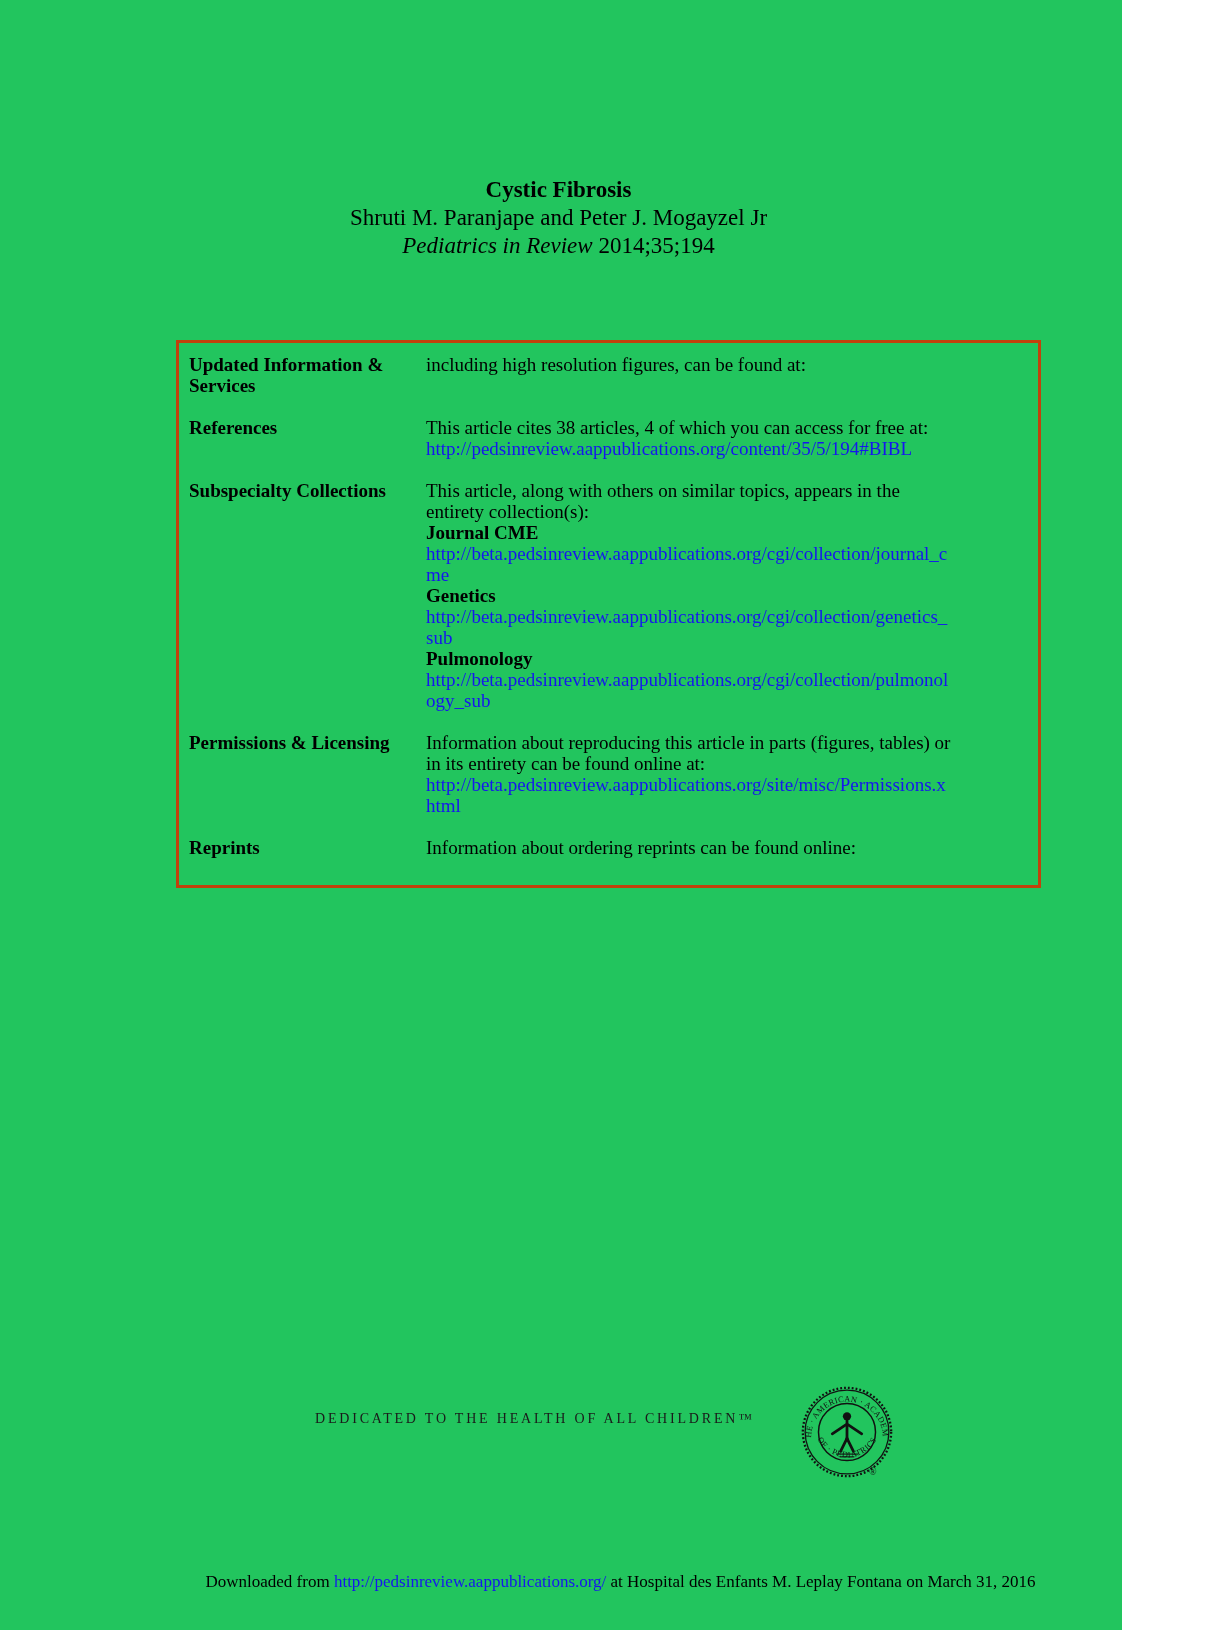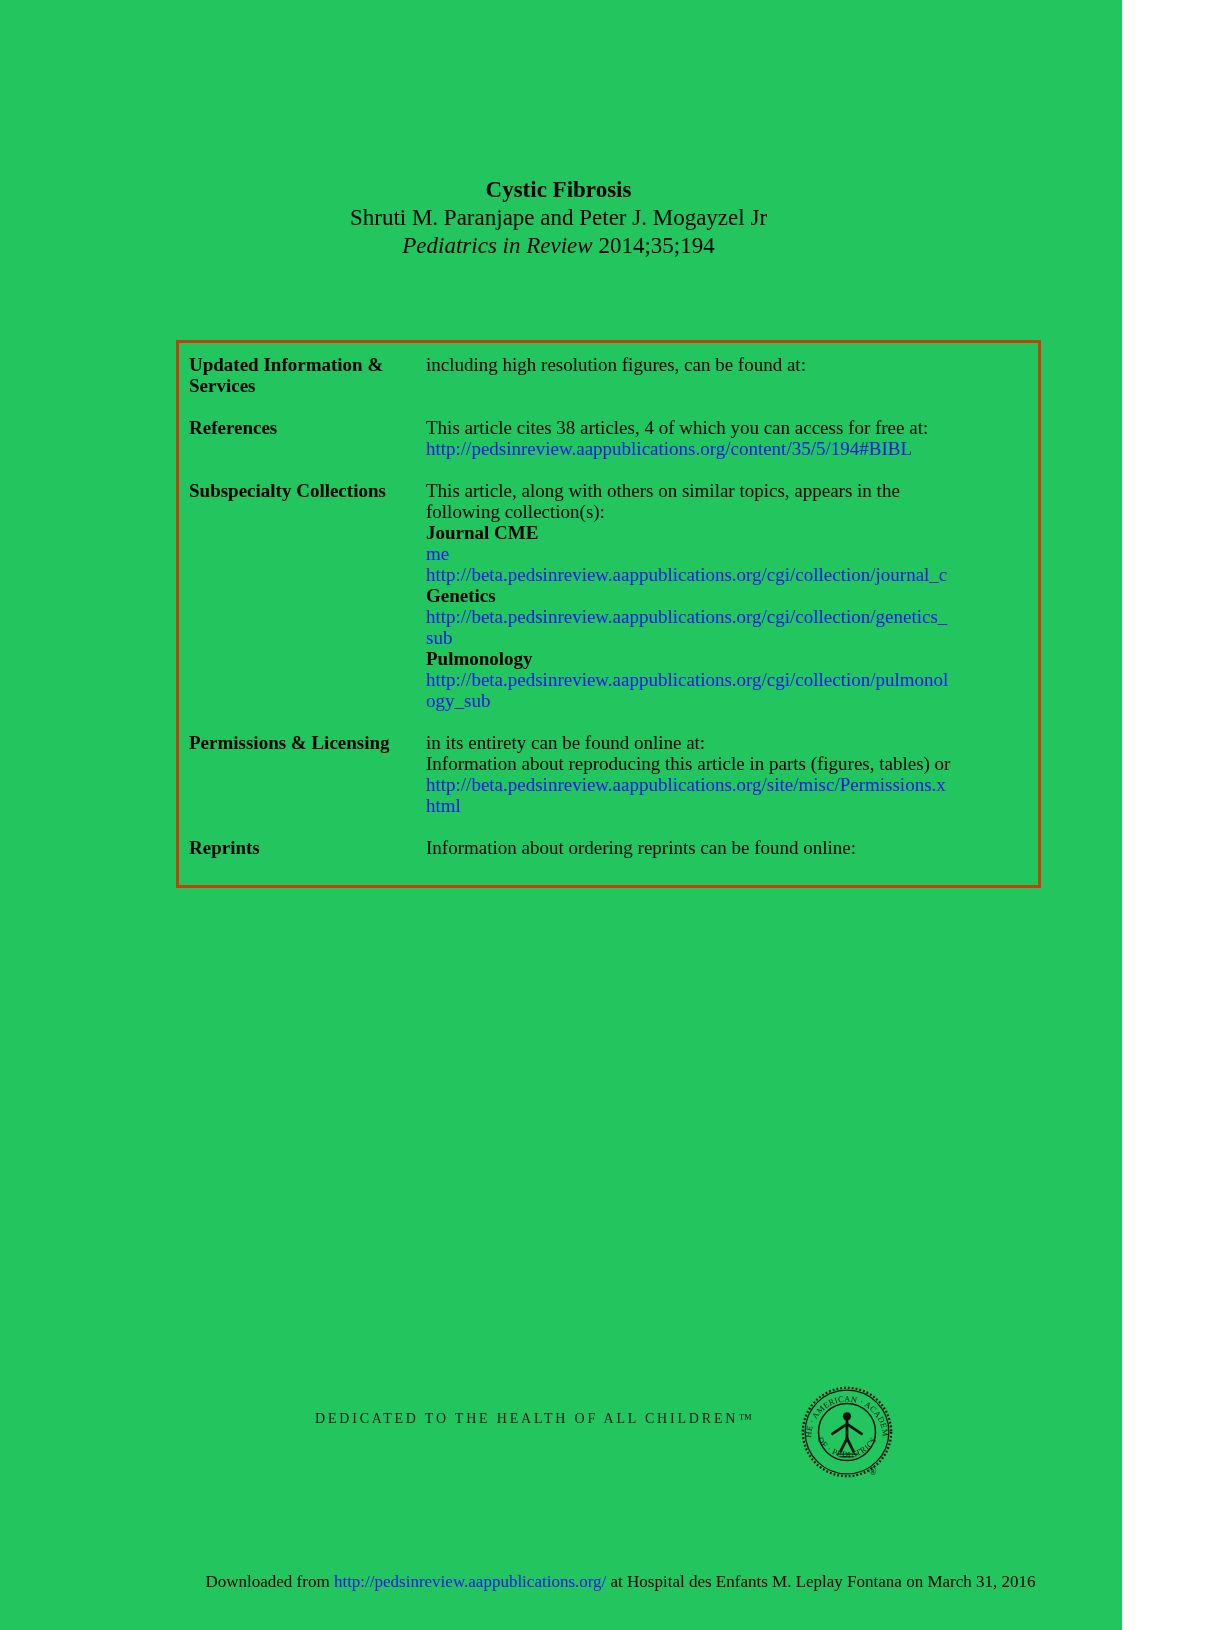--- a/index.html
+++ b/index.html
@@ -124,37 +124,37 @@
         <div class="row-label">References</div>
         <div class="row-content">
           <div class="line">This article cites 38 articles, 4 of which you can access for free at:</div>
           <a class="line link">http://pedsinreview.aappublications.org/content/35/5/194#BIBL</a>
         </div>
       </div>
       <div class="info-row">
         <div class="row-label">Subspecialty Collections</div>
         <div class="row-content">
           <div class="line">This article, along with others on similar topics, appears in the</div>
-          <div class="line">following collection(s):</div>
+          <div class="line">entirety collection(s):</div>
           <div class="line bold">Journal CME</div>
+          <a class="line link">http://beta.pedsinreview.aappublications.org/cgi/collection/journal_c</a>
           <a class="line link">me</a>
-          <a class="line link">http://beta.pedsinreview.aappublications.org/cgi/collection/journal_c</a>
           <div class="line bold">Genetics</div>
           <a class="line link">http://beta.pedsinreview.aappublications.org/cgi/collection/genetics_</a>
           <a class="line link">sub</a>
           <div class="line bold">Pulmonology</div>
           <a class="line link">http://beta.pedsinreview.aappublications.org/cgi/collection/pulmonol</a>
           <a class="line link">ogy_sub</a>
         </div>
       </div>
       <div class="info-row">
         <div class="row-label">Permissions &amp; Licensing</div>
         <div class="row-content">
+          <div class="line">Information about reproducing this article in parts (figures, tables) or</div>
           <div class="line">in its entirety can be found online at:</div>
-          <div class="line">Information about reproducing this article in parts (figures, tables) or</div>
           <a class="line link">http://beta.pedsinreview.aappublications.org/site/misc/Permissions.x</a>
           <a class="line link">html</a>
         </div>
       </div>
       <div class="info-row">
         <div class="row-label">Reprints</div>
         <div class="row-content">
           <div class="line">Information about ordering reprints can be found online:</div>
         </div>
       </div>

